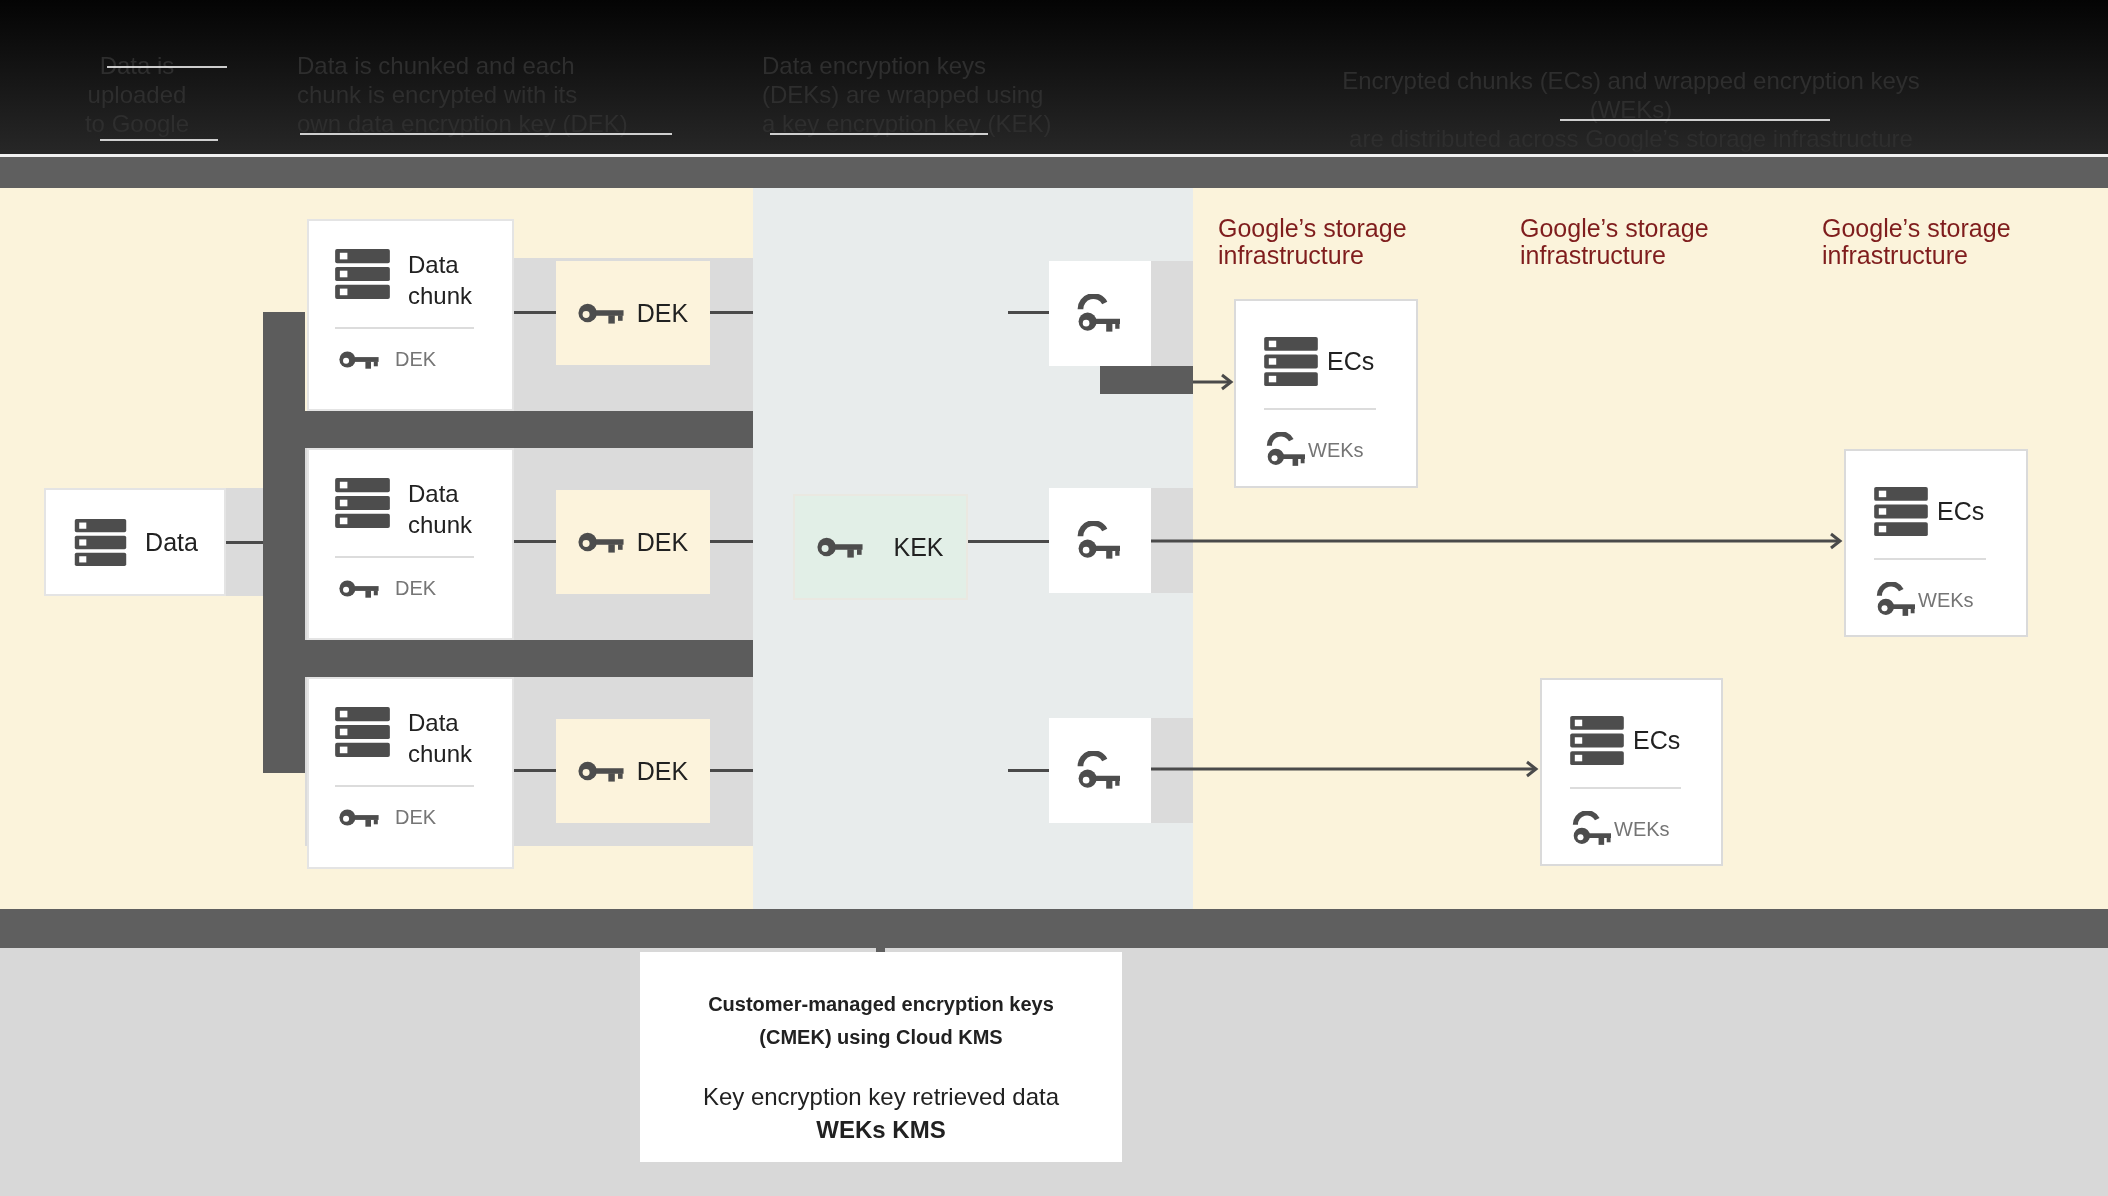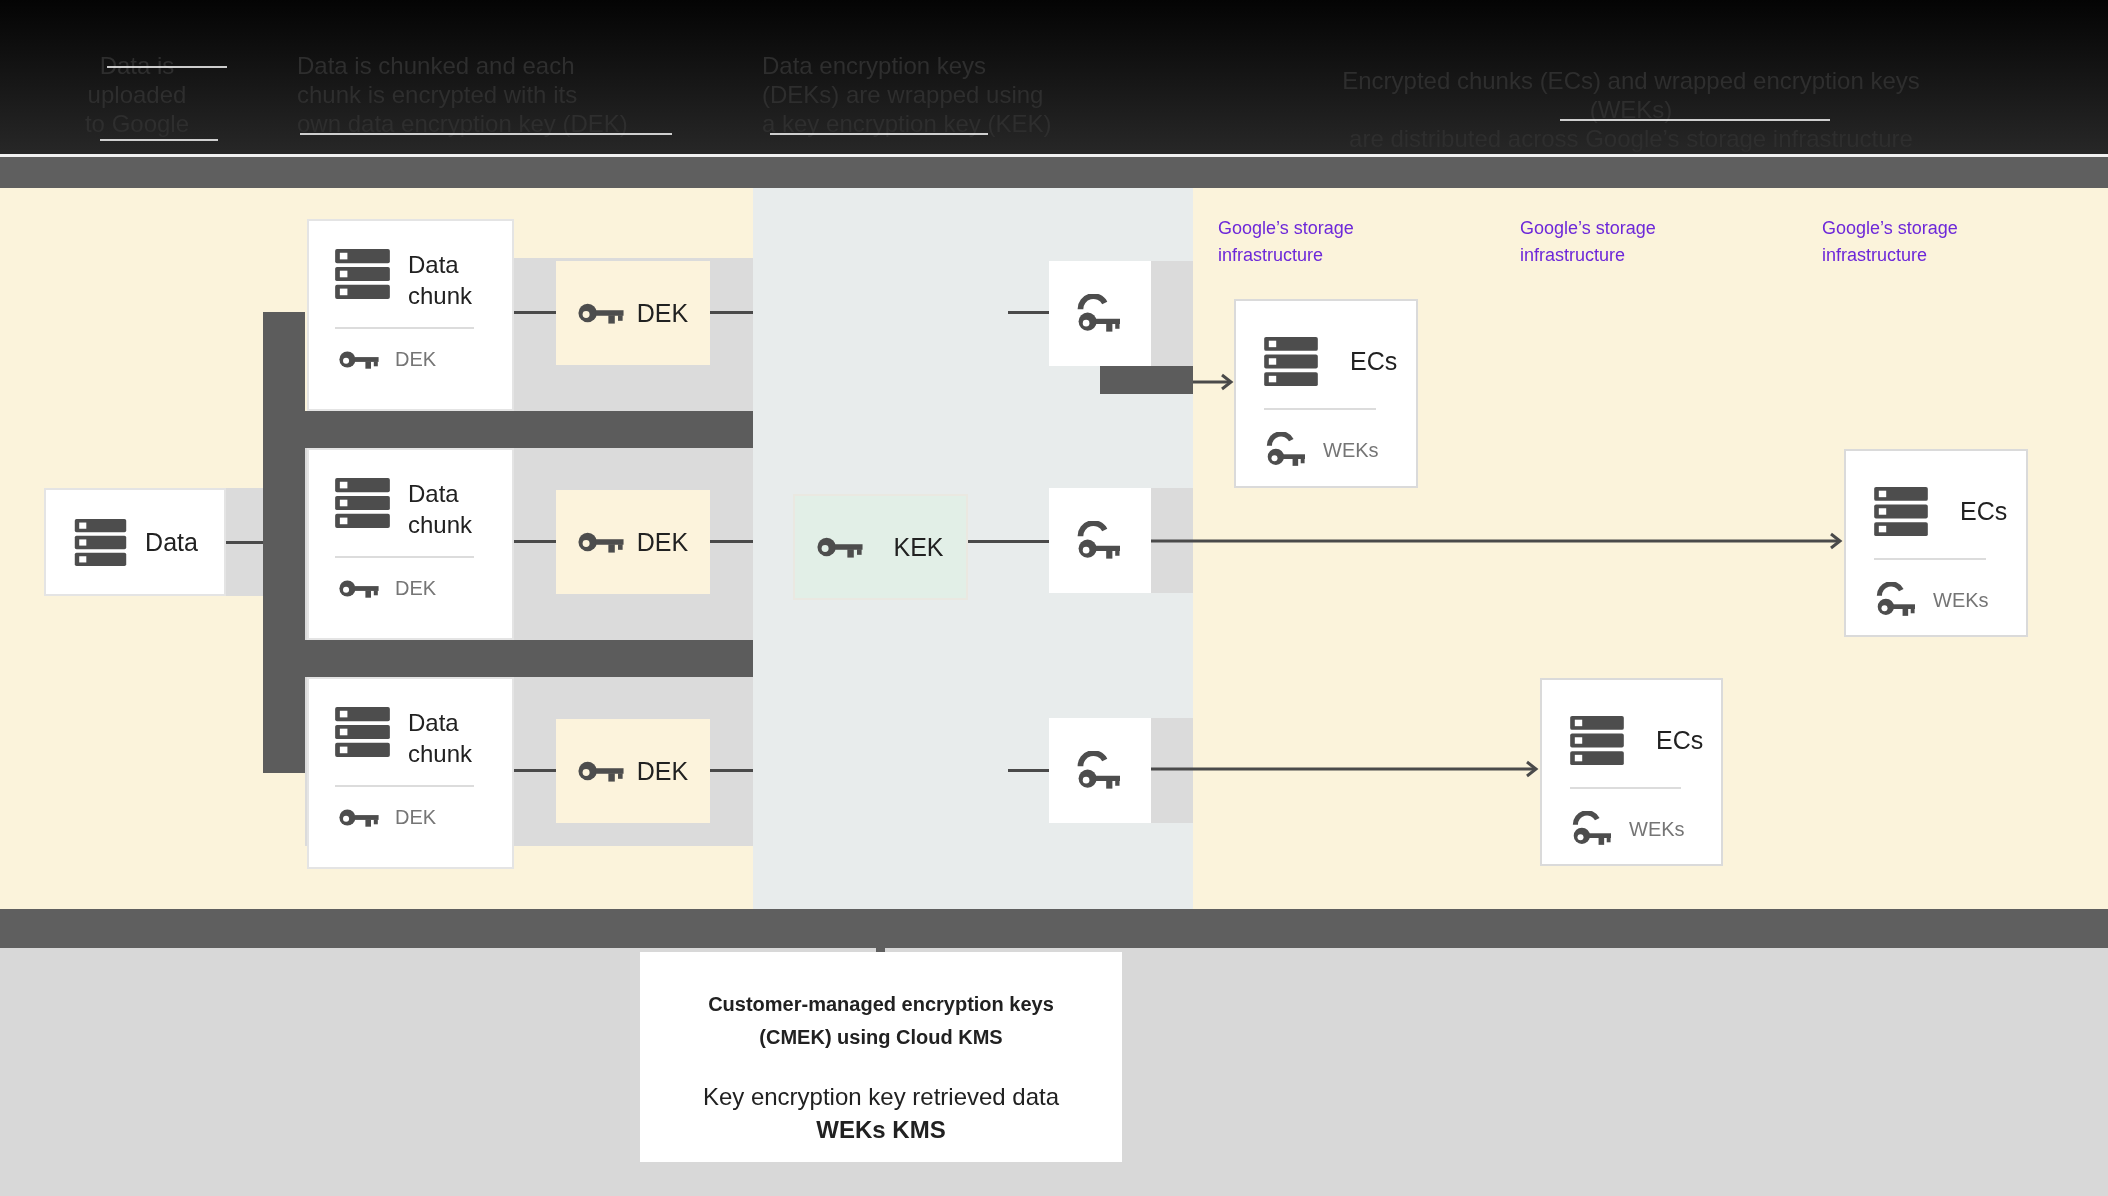--- a/index.html
+++ b/index.html
@@ -34,26 +34,26 @@
 
   .center-row{display:flex;align-items:center;justify-content:center;
     gap:16px;height:100%;}
   .box-label{font-size:25px;color:#212121;}
   .sub-label{font-size:20px;color:#757575;}
   .chunk-top{display:flex;align-items:flex-start;gap:18px;margin:28px 14px 0 26px;}
   .chunk-title{font-size:24px;line-height:31px;color:#212121;white-space:pre-line;}
   .divider{height:2px;background:#DCDCDC;}
   .chunk-div{margin:16px 38px 0 26px;}
   .chunk-bottom{display:flex;align-items:center;gap:16px;margin:19px 0 0 30px;}
-  .ecs-top{display:flex;align-items:center;gap:32px;margin:36px 14px 0 28px;}
+  .ecs-top{display:flex;align-items:center;gap:9px;margin:36px 14px 0 28px;}
   .ecs-div{margin:22px 40px 0 28px;}
-  .ecs-bottom{display:flex;align-items:center;gap:15px;margin:22px 0 0 30px;}
-
-  .storage-label{position:absolute;font-size:18px;line-height:27px;
-    color:#6d28d9;white-space:pre-line;}
+  .ecs-bottom{display:flex;align-items:center;gap:0;margin:22px 0 0 30px;}
+
+  .storage-label{position:absolute;font-size:25px;line-height:27px;
+    color:#7f1d1d;white-space:pre-line;}
 
   svg.icon{color:#4d4d4d;display:block;}
   .hole{fill:var(--hole,#ffffff);}
 
   .arrow{position:absolute;}
   .arrow line,.arrow polyline{stroke:#4a4a4a;stroke-width:3;fill:none;}
 
   
   .bottom-gray-bar{left:0;top:909px;width:2108px;height:39px;background:#5F5F5F;}
   .notch{left:876px;top:948px;width:9px;height:4px;background:#5F5F5F;}

